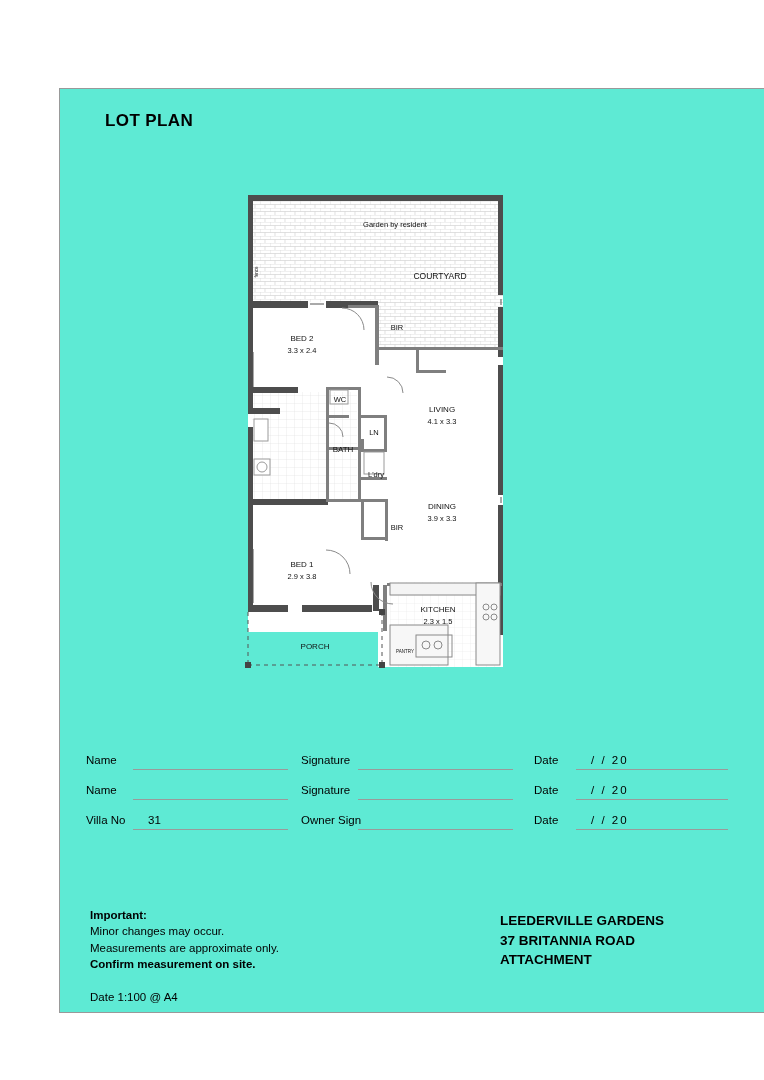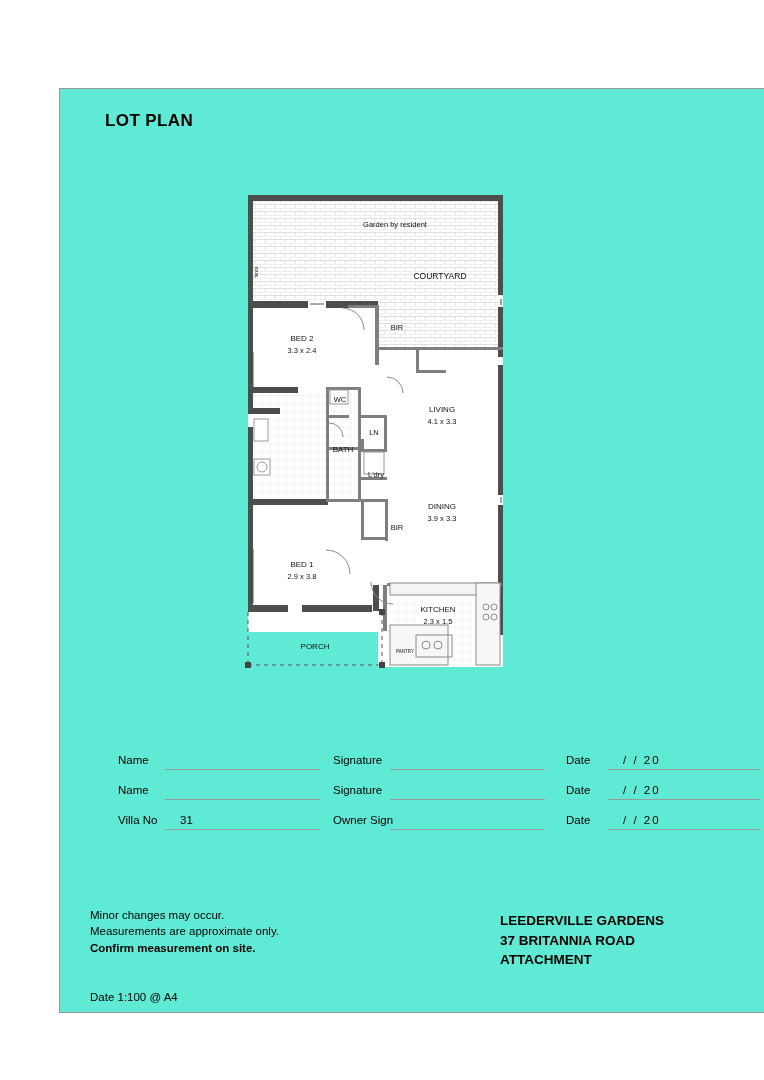--- a/index.html
+++ b/index.html
@@ -52,21 +52,20 @@
     height: 520px;
   }
   .plan svg { display:block; }
   
   .sig-block {
     position: absolute;
     left: 26px;
     top: 662px;
     width: 590px;
     font-size: 11.5px;
-    margin-left: 32px;
   }
   .sig-row {
     position: relative;
     height: 30px;
   }
   .sig-row .lbl {
     position: absolute;
     top: 3px;
   }
   .sig-row .lbl.c1 { left: 0px; }
@@ -298,20 +297,21 @@
       <span class="rule r1"></span>
       <span class="lbl c2">Owner Sign</span>
       <span class="rule r2"></span>
       <span class="lbl c3">Date</span>
       <span class="dateval">/    / 20</span>
       <span class="rule r3"></span>
     </div>
   </div>
 
   <div class="footer">
+    <div><b>Important:</b></div>
     <div>Minor changes may occur.</div>
     <div>Measurements are approximate only.</div>
     <div><b>Confirm measurement on site.</b></div>
   </div>
 
   <div class="scale">Date 1:100 @ A4</div>
 
   <div class="addr">
     <div>LEEDERVILLE GARDENS</div>
     <div>37 BRITANNIA ROAD</div>

